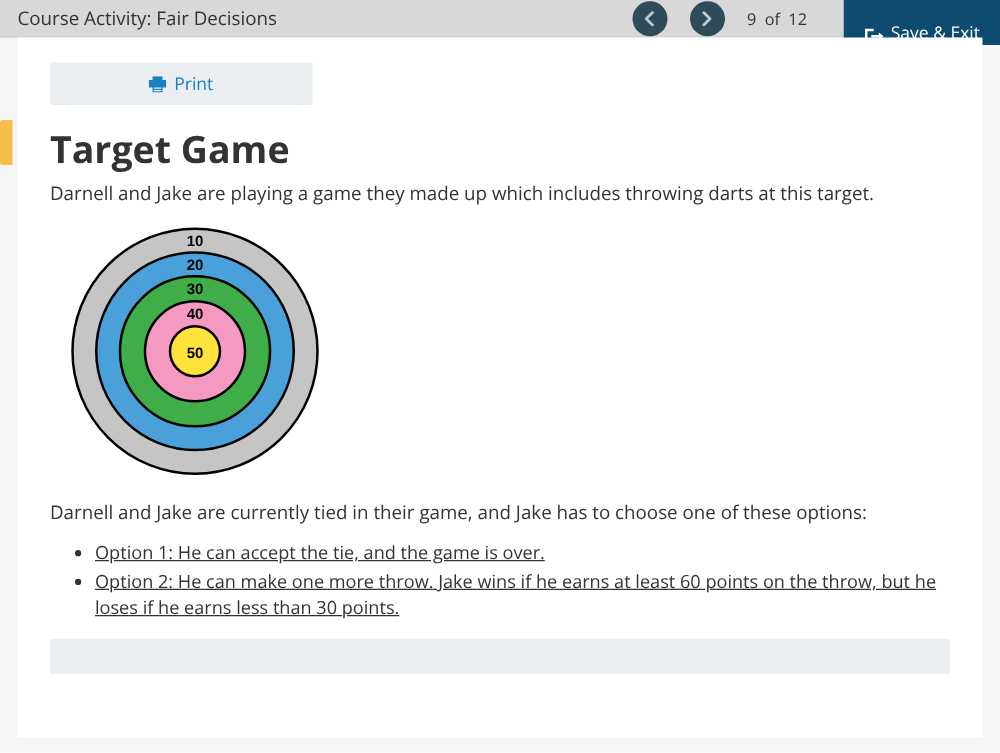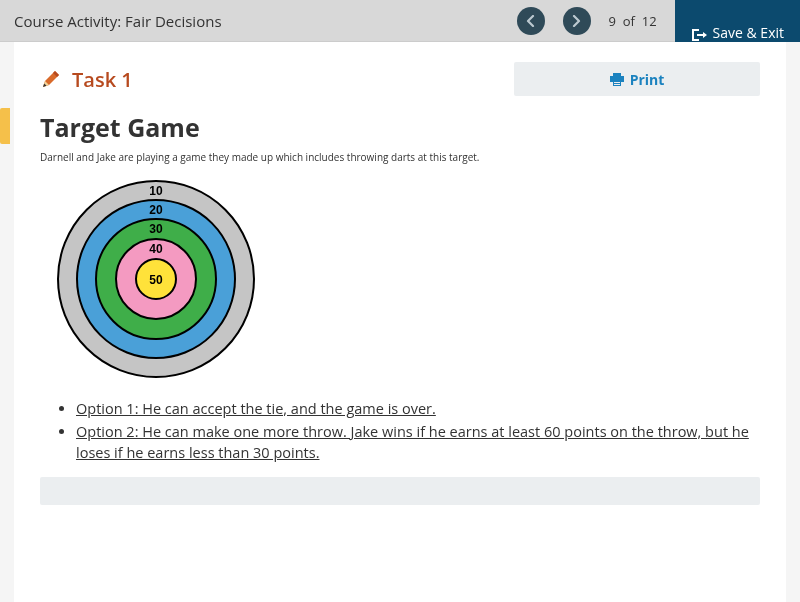--- a/index.html
+++ b/index.html
@@ -6,21 +6,21 @@
     body {
       font-family: "Open Sans", "Segoe UI", Arial, sans-serif;
       background: #f5f5f5;
       color: #333;
       width: 800px;
       height: 602px;
       overflow: hidden;
     }
     .topbar {
       background: #d8d8d8;
-      height: 42px;
+      height: 30px;
       display: flex;
       align-items: center;
       padding: 0 0 0 14px;
       border-bottom: 1px solid #ccc;
     }
     .course-title {
       font-size: 15px;
       color: #333;
       font-weight: 400;
       flex: 1;
@@ -35,21 +35,21 @@
       align-items: center;
       justify-content: center;
       margin-right: 18px;
       cursor: pointer;
       font-size: 14px;
       font-weight: bold;
     }
     .page-indicator {
       font-size: 13px;
       color: #333;
-      margin-right: 18px;
+      margin-right: 29px;
       white-space: pre;
     }
     .save-exit {
       background: #0c4a6e;
       color: #fff;
       height: 42px;
       padding: 0 16px;
       display: flex;
       align-items: flex-end;
       font-size: 14px;
@@ -82,39 +82,39 @@
       display: flex;
       align-items: center;
       color: #b74a1f;
       font-size: 20px;
       font-weight: 600;
     }
     .task-label svg { margin-right: 10px; }
     .print-btn {
       background: #ebeef0;
       color: #1b82bf;
-      font-weight: 700;
+      font-weight: 400;
       font-size: 14px;
-      width: 246px;
+      width: 210px;
       height: 34px;
       display: flex;
       align-items: center;
       justify-content: center;
       cursor: pointer;
       border-radius: 2px;
     }
     .print-btn svg { margin-right: 6px; }
     h1.main-title {
-      font-size: 25px;
+      font-size: 30px;
       font-weight: 700;
       color: #333;
       margin-bottom: 6px;
     }
     .body-text {
-      font-size: 10px;
+      font-size: 15px;
       color: #333;
       line-height: 1.45;
       margin-bottom: 10px;
     }
     .target-wrap { margin: 6px 0 14px 2px; }
     ul.options {
       list-style: disc;
       padding-left: 36px;
       margin-bottom: 10px;
     }
@@ -159,29 +159,20 @@
         <path d="M1 1 L1 13 L8 13 L8 11 L3 11 L3 3 L8 3 L8 1 Z M6 6 L12 6 L12 4 L16 7 L12 10 L12 8 L6 8 Z" fill="#fff"></path>
       </svg>
     <span>Save &amp; Exit</span>
   </div>
 </div>
 
 <div class="page">
   <div class="left-tab"></div>
 
   <div class="task-row">
-    <div class="task-label">
-      <svg width="22" height="22" viewBox="0 0 22 22">
-        <path d="M3 19 L5 13 L15 3 L19 7 L9 17 Z" fill="#d96a2b"></path>
-        <path d="M15 3 L19 7 L17 9 L13 5 Z" fill="#b74a1f"></path>
-        <path d="M3 19 L5 13 L9 17 Z" fill="#f3d49a"></path>
-        <path d="M3 19 L4.2 15.5 L6.5 17.8 Z" fill="#333"></path>
-      </svg>
-      <span>Task 1</span>
-    </div>
     <div class="print-btn">
       <svg width="14" height="13" viewBox="0 0 14 13">
           <rect x="3" y="0" width="8" height="3" fill="#1b82bf"></rect>
           <rect x="0" y="3" width="14" height="6" fill="#1b82bf"></rect>
           <rect x="3" y="8" width="8" height="5" fill="#1b82bf"></rect>
           <rect x="4" y="9" width="6" height="1" fill="#ebeef0"></rect>
           <rect x="4" y="11" width="6" height="1" fill="#ebeef0"></rect>
         </svg>
       <span>Print</span>
     </div>
@@ -200,20 +191,21 @@
         <circle r="20" stroke="#000" stroke-width="2" fill="#ffe23a"></circle>
         <text class="ring-label" y="-84">10</text>
         <text class="ring-label" y="-65">20</text>
         <text class="ring-label" y="-46">30</text>
         <text class="ring-label" y="-26">40</text>
         <text class="ring-label" y="5">50</text>
       </g>
     </svg>
   </div>
 
+  <p class="body-text">Darnell and Jake are currently tied in their game, and Jake has to choose one of these options:</p>
   <ul class="options">
     <li>Option 1: He can accept the tie, and the game is over.</li>
     <li>Option 2: He can make one more throw. Jake wins if he earns at least 60 points on the throw, but he loses if he earns less than 30 points.</li>
   </ul>
 
   <div class="part-box">
     
   </div>
 </div>
 

